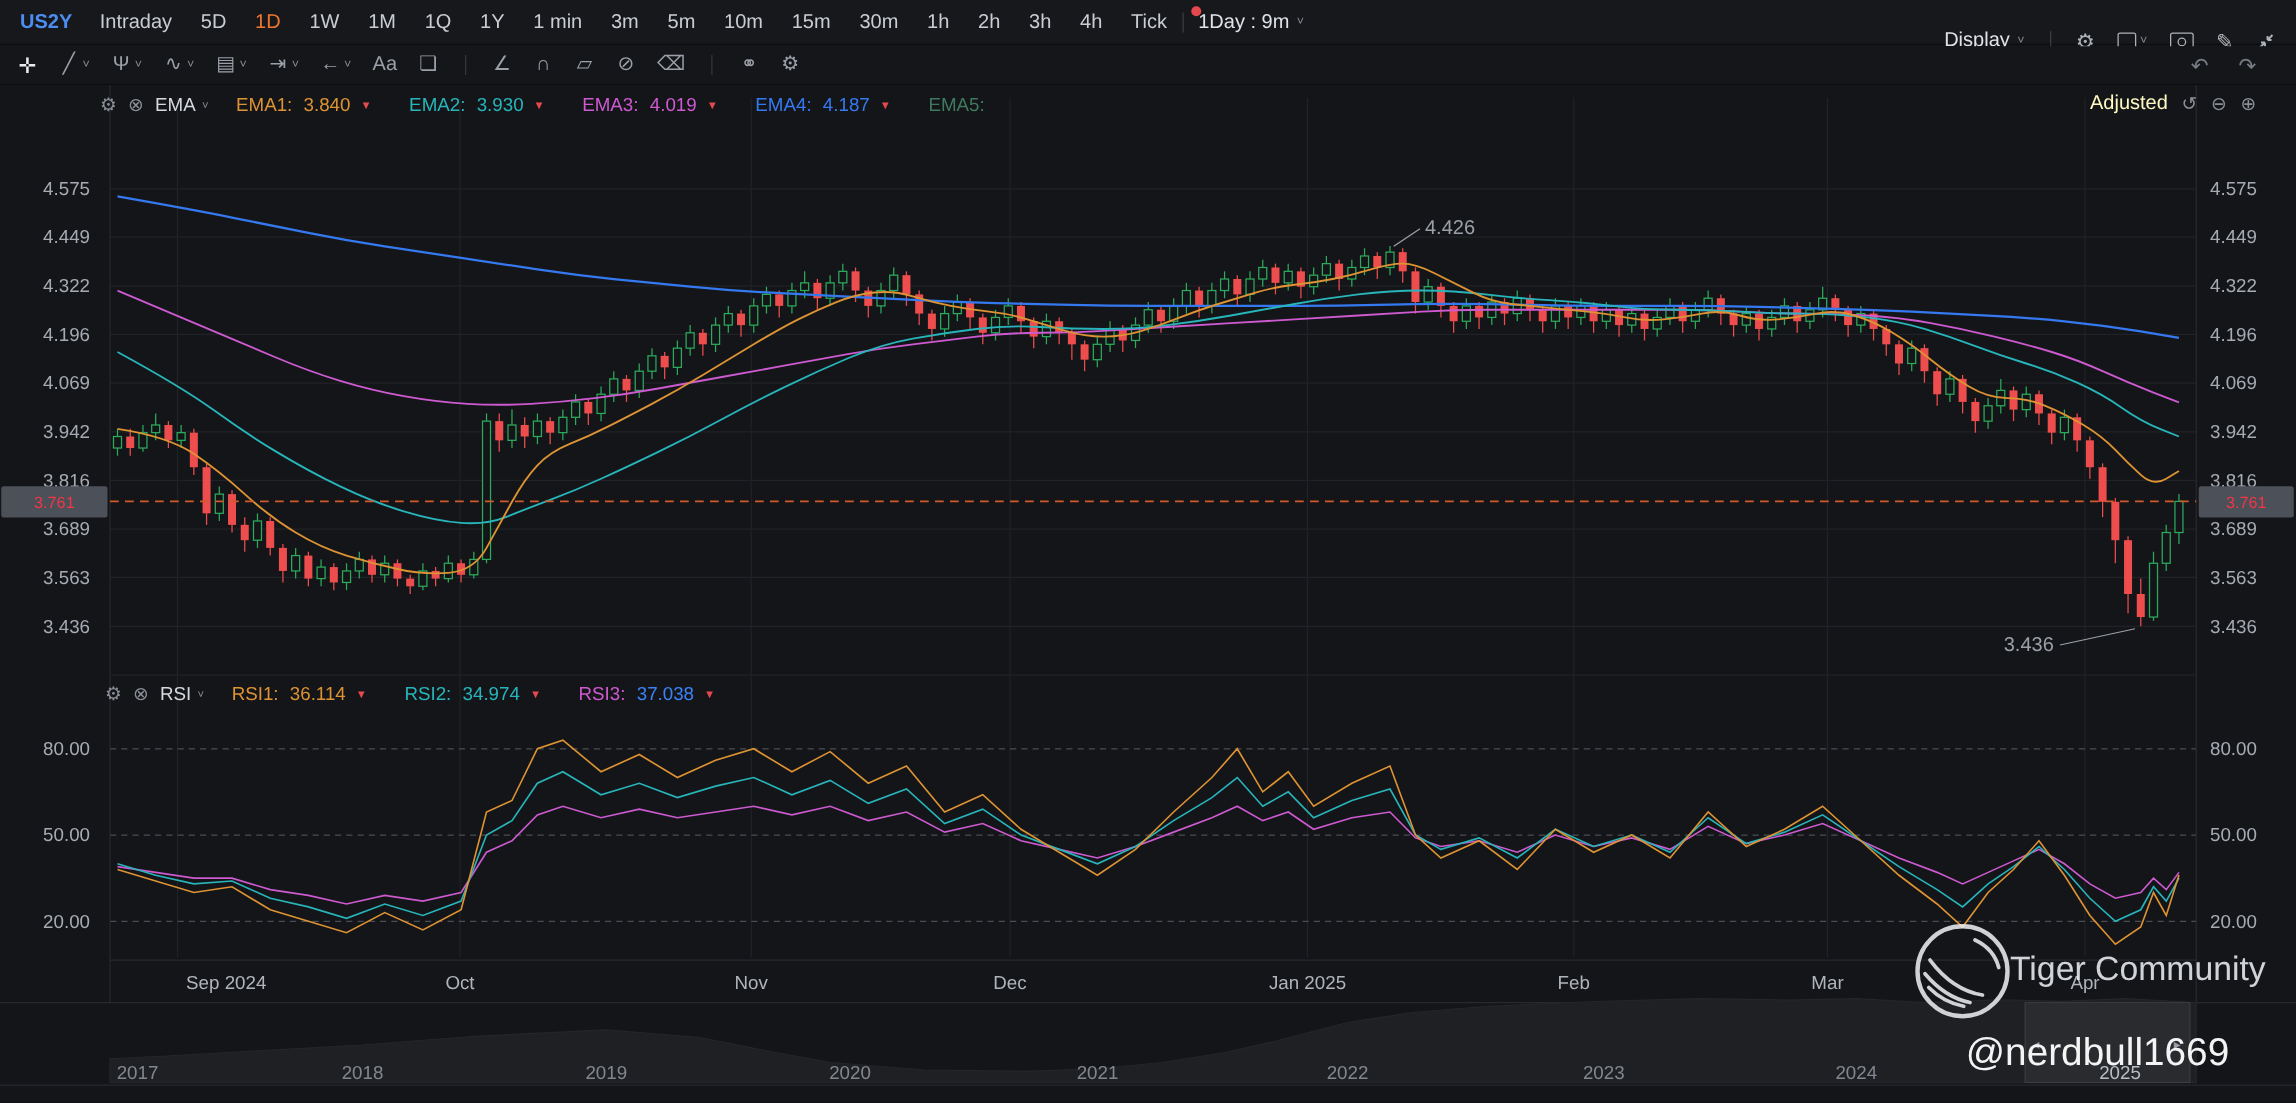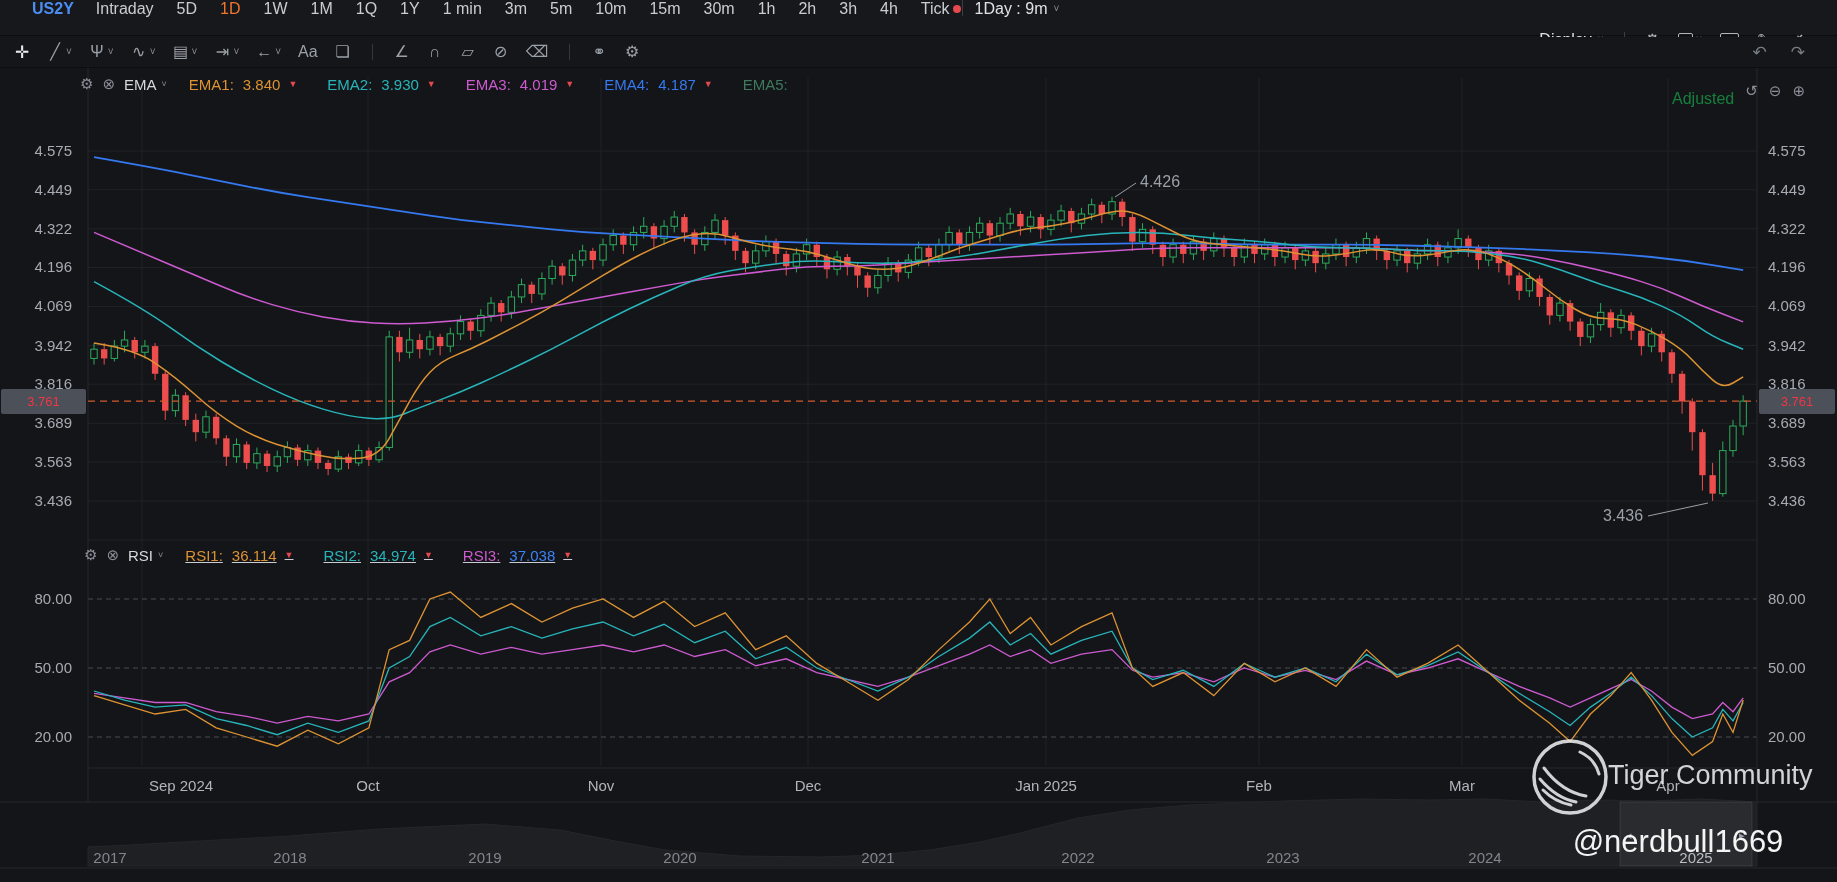--- a/index.html
+++ b/index.html
@@ -1,20 +1,20 @@
 <!DOCTYPE html>
 <html><head>
 <meta charset="utf-8">
 <style>
   html,body{margin:0;padding:0;background:#0f1012;}
   .app{position:relative;width:1837px;height:882px;background:#141518;overflow:hidden;
        font-family:"Liberation Sans",sans-serif;color:#c9cdd3;}
   
   .topbar{position:absolute;top:0;left:0;width:100%;height:36px;background:#17181b;
-          border-bottom:1px solid #0c0d0f;display:flex;align-items:flex-start;padding:0 32px;box-sizing:border-box;}
+          border-bottom:1px solid #0c0d0f;display:flex;align-items:center;padding:0 16px;box-sizing:border-box;}
   .symbol{font-weight:700;font-size:16px;color:#4c8df2;margin-right:22px;cursor:pointer;}
   .tf-row{display:flex;align-items:center;gap:23px;font-size:16px;}
   .tf{cursor:pointer;color:#c9cdd3;white-space:nowrap;}
   .tf.active{color:#f0762e;}
   .vsep{width:1px;height:16px;background:#3a3d42;margin:0 12px;position:relative;}
   .red-dot{position:absolute;width:8px;height:8px;border-radius:50%;background:#e5484d;left:953px;top:5px;}
   .period{display:flex;align-items:center;gap:6px;font-size:16px;color:#dfe2e7;cursor:pointer;}
   .chev{font-size:10px;color:#8a8f97;line-height:1;}
   .topbar-right{margin-left:auto;display:flex;align-items:center;gap:18px;margin-top:31px;}
   .display-dd{display:flex;align-items:center;gap:6px;font-size:16px;color:#dfe2e7;cursor:pointer;}
@@ -34,21 +34,21 @@
   
   .legend{position:absolute;display:flex;align-items:center;font-size:15px;z-index:5;}
   .legend .licon{color:#8a8f97;font-size:15px;margin-right:9px;cursor:pointer;}
   .legend .lname{color:#d5d8dd;margin-right:5px;cursor:pointer;}
   .legend .lchev{font-size:9px;color:#8a8f97;margin-right:22px;cursor:pointer;}
   .litem{display:flex;align-items:center;margin-right:30px;}
   .litem .llabel{margin-right:9px;}
   .litem .lvalue{margin-right:8px;}
   .litem .ltri{color:#e5484d;font-size:9px;cursor:pointer;}
   .adjusted-row{position:absolute;top:74px;left:1672px;display:flex;align-items:center;gap:11px;z-index:5;}
-  .adjusted-label{color:#15803d;font-size:16px;cursor:pointer;margin-top:16px;}
+  .adjusted-label{color:#fef9c3;font-size:16px;cursor:pointer;}
   .adj-icon{color:#8a8f97;font-size:15px;cursor:pointer;}
   
   #chart-svg{position:absolute;top:0;left:0;}
   .price-badge{position:absolute;background:#4c5058;color:#f23645;font-size:13px;
                display:flex;align-items:center;justify-content:center;border-radius:2px;z-index:4;}
   
   .wm-community{position:absolute;left:1608px;top:760px;font-size:27px;color:rgba(235,238,242,0.88);z-index:9;}
   .wm-user{position:absolute;left:1548px;top:824px;width:260px;text-align:center;font-size:31px;
            color:rgba(255,255,255,0.95);z-index:9;}
 </style>
@@ -637,21 +637,21 @@
     <span class="adj-icon" data-name="reset-zoom-icon">↺</span>
     <span class="adj-icon" data-name="zoom-out-icon">⊖</span>
     <span class="adj-icon" data-name="zoom-in-icon">⊕</span>
   </div>
 
   <div class="legend" style="top:546px;left:84px;" data-name="rsi-legend">
     <span class="licon" data-name="rsi-settings-gear-icon">⚙</span>
     <span class="licon" data-name="rsi-close-icon">⊗</span>
     <span class="lname" data-name="rsi-indicator-label">RSI</span>
     <span class="lchev" data-name="chevron-down-icon">˅</span>
-    <span id="rsi-items" style="display:flex;align-items:center;text-decoration:underline;" data-name="rsi-values-group">
+    <span id="rsi-items" style="display:flex;align-items:center;" data-name="rsi-values-group">
         <span class="litem" data-name="rsi-item-1">
           <span class="llabel" data-name="rsi-label" style="color: rgb(221, 147, 51);">RSI1:</span>
           <span class="lvalue" data-name="rsi-value" style="color: rgb(221, 147, 51);">36.114</span>
           <span class="ltri" data-name="triangle-down-icon">▼</span>
         </span>
         <span class="litem" data-name="rsi-item-2">
           <span class="llabel" data-name="rsi-label" style="color: rgb(39, 181, 187);">RSI2:</span>
           <span class="lvalue" data-name="rsi-value" style="color: rgb(39, 181, 187);">34.974</span>
           <span class="ltri" data-name="triangle-down-icon">▼</span>
         </span>

